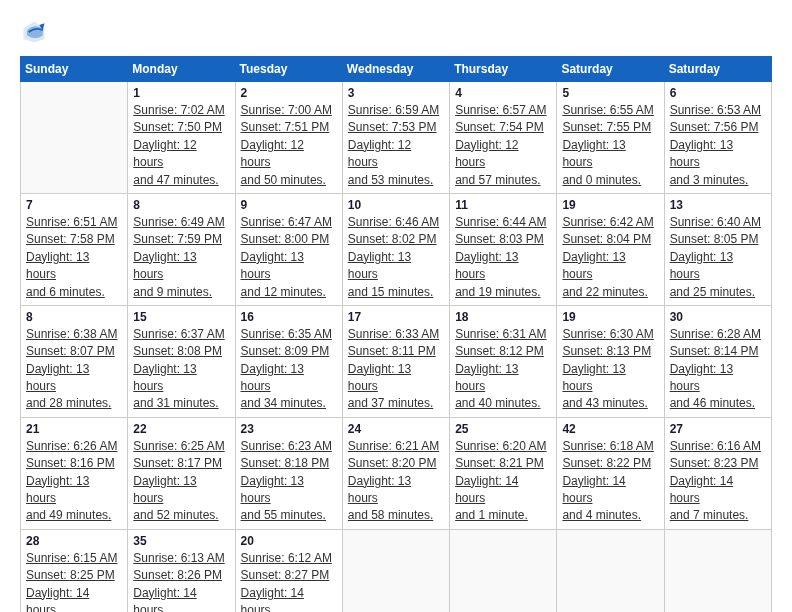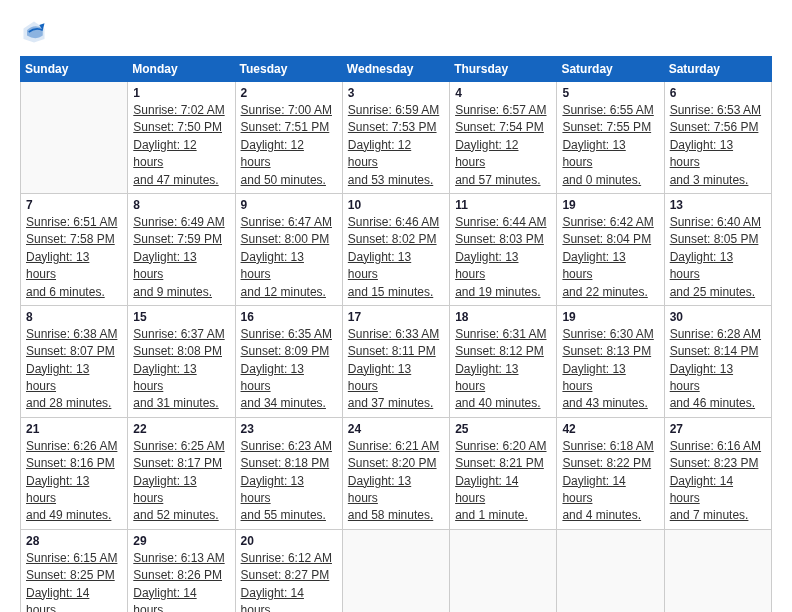--- a/index.html
+++ b/index.html
@@ -244,21 +244,21 @@
             <span class="day-number">27</span>
             <div class="day-info">Sunrise: 6:16 AM<br>Sunset: 8:23 PM<br>Daylight: 14 hours<br>and 7 minutes.</div>
           </td>
         </tr>
         <tr>
           <td>
             <span class="day-number">28</span>
             <div class="day-info">Sunrise: 6:15 AM<br>Sunset: 8:25 PM<br>Daylight: 14 hours<br>and 9 minutes.</div>
           </td>
           <td>
-            <span class="day-number">29</span>
+            <span class="day-number">35</span>
             <div class="day-info">Sunrise: 6:13 AM<br>Sunset: 8:26 PM<br>Daylight: 14 hours<br>and 12 minutes.</div>
           </td>
           <td>
             <span class="day-number">20</span>
             <div class="day-info">Sunrise: 6:12 AM<br>Sunset: 8:27 PM<br>Daylight: 14 hours<br>and 15 minutes.</div>
           </td>
           <td class="empty-cell"></td>
           <td class="empty-cell"></td>
           <td class="empty-cell"></td>
           <td class="empty-cell"></td>

